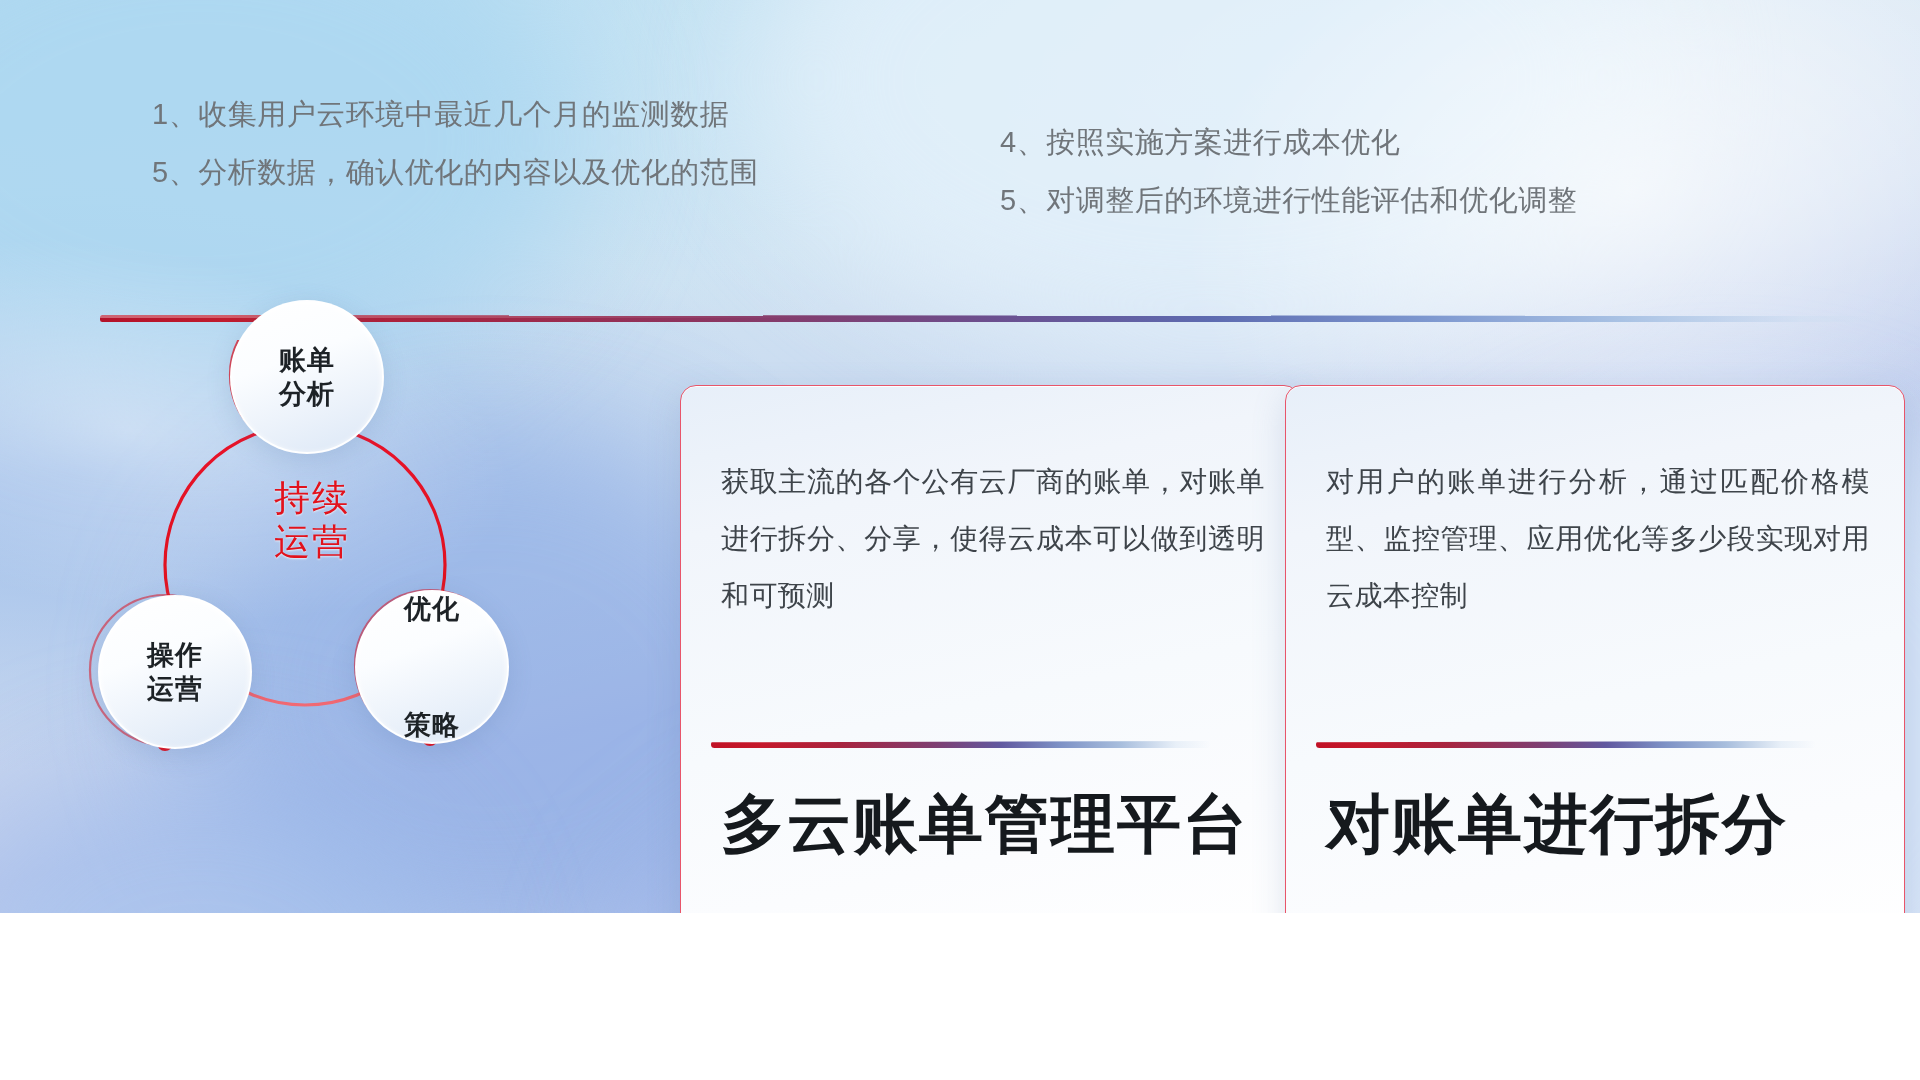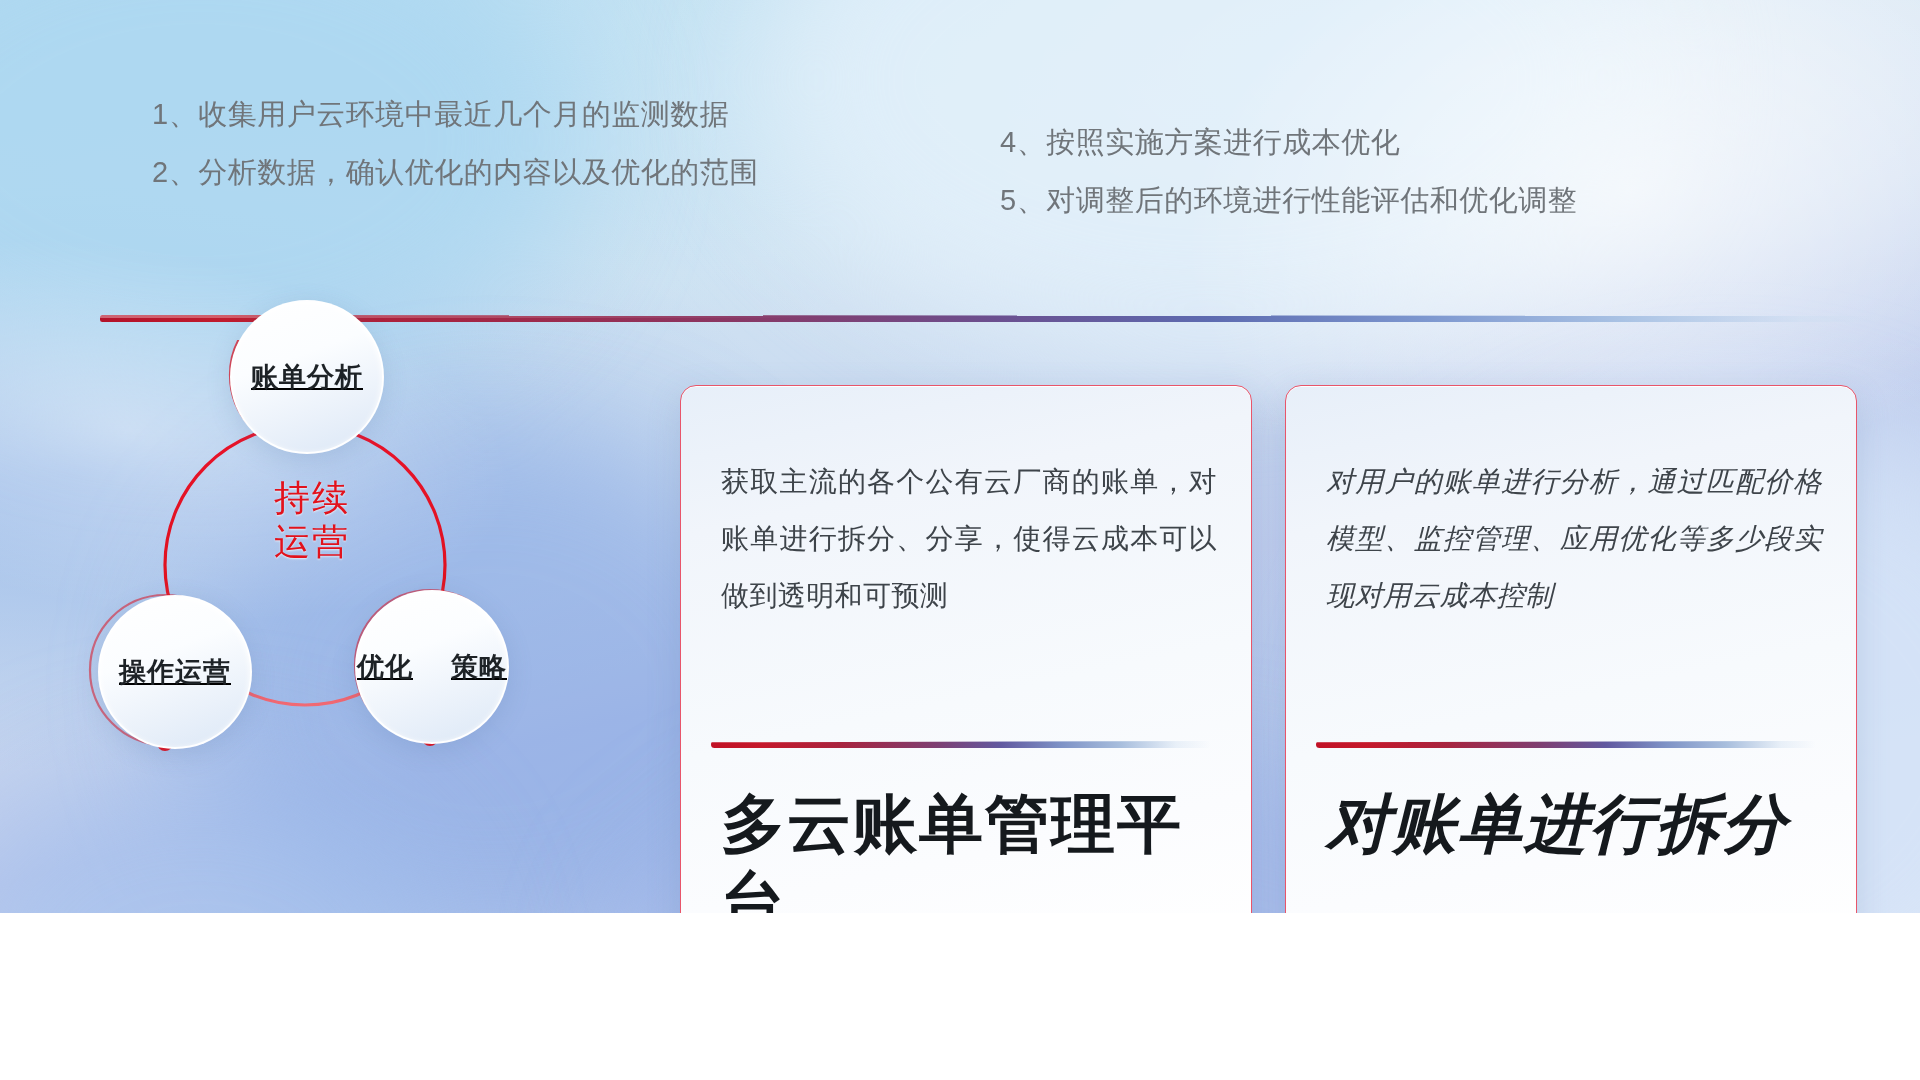--- a/index.html
+++ b/index.html
@@ -61,21 +61,21 @@
   }
 
   
   #venn{position:absolute;left:80px;top:340px;width:480px;height:530px;}
   #venn svg{position:absolute;left:0;top:0;}
   .bubble{
     position:absolute;border-radius:50%;
     background:linear-gradient(160deg,#ffffff 0%,#fbfdff 38%,#eaf1fa 72%,#dbe7f6 100%);
     box-shadow:0 6px 24px rgba(80,110,160,.18), inset 0 2px 6px rgba(255,255,255,.95);
     border:2px solid rgba(255,255,255,.95);
-    display:flex;align-items:center;justify-content:center;text-decoration:underline;
+    display:flex;flex-direction:column;align-items:center;justify-content:center;
   }
   .bubble .lbl{
     font-size:27px;font-weight:700;color:#1d2226;line-height:1.26;text-align:center;
     letter-spacing:1px;
   }
   #bubble-top{left:150px;top:-40px;width:150px;height:150px;}
   #bubble-left{left:18px;top:255px;width:150px;height:150px;}
   #bubble-right{left:275px;top:250px;width:150px;height:150px;justify-content:space-between;}
   #venn-center{
     position:absolute;left:137px;top:136px;width:190px;text-align:center;
@@ -83,23 +83,24 @@
     text-shadow:0 1px 2px rgba(255,255,255,.7);
   }
 
   
   .card{
     position:absolute;top:385px;width:570px;height:560px;border-radius:16px;
     border:1.6px solid #e8556a;
     background:linear-gradient(168deg,#e7eff9 0%,#f1f5fb 22%,#f7fafd 55%,#fbfcfe 78%,#ffffff 100%);
     box-shadow:0 10px 34px rgba(90,120,170,.20), inset 0 1px 0 rgba(255,255,255,.9);
     overflow:hidden;
+    padding-left:48px;
   }
   #card-1{left:680px;}
-  #card-2{left:1285px;font-style:italic;}
+  #card-2{left:1285px;}
   .card .body{
     position:absolute;left:40px;right:34px;top:68px;
     font-size:28px;line-height:2.03;color:#3e444a;letter-spacing:.4px;
     text-align:justify;text-justify:inter-ideograph;
   }
   .card .rule{
     position:absolute;left:30px;width:500px;height:7px;top:355px;border-radius:4px;
     background:linear-gradient(90deg,
        #c11226 0%, #c5182b 10%, #a8243f 26%, #7e3f72 45%,
        #6159a0 58%, #7e92c6 70%, #a8bedd 82%,
@@ -121,21 +122,21 @@
   <div class="bg-blob blob-b"></div>
   <div class="bg-blob blob-c"></div>
   <div class="bg-blob blob-d"></div>
   <div class="bg-blob blob-e"></div>
   <div class="bg-blob blob-f"></div>
   <div class="sheen"></div>
   <div class="sheen2"></div>
 
   <div class="steps" id="steps-left">
     <div class="row">1、收集用户云环境中最近几个月的监测数据</div>
-    <div class="row">2、分析数据，确认优化的内容以及优化的范围</div>
+    <div class="row">5、分析数据，确认优化的内容以及优化的范围</div>
   </div>
 
   <div class="steps" id="steps-right">
     <div class="row">4、按照实施方案进行成本优化</div>
     <div class="row">5、对调整后的环境进行性能评估和优化调整</div>
   </div>
 
   <div id="divider"></div>
 
   <div id="venn">

